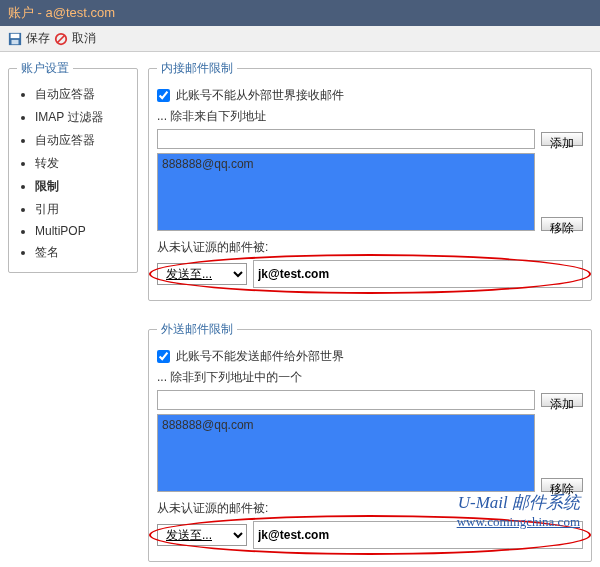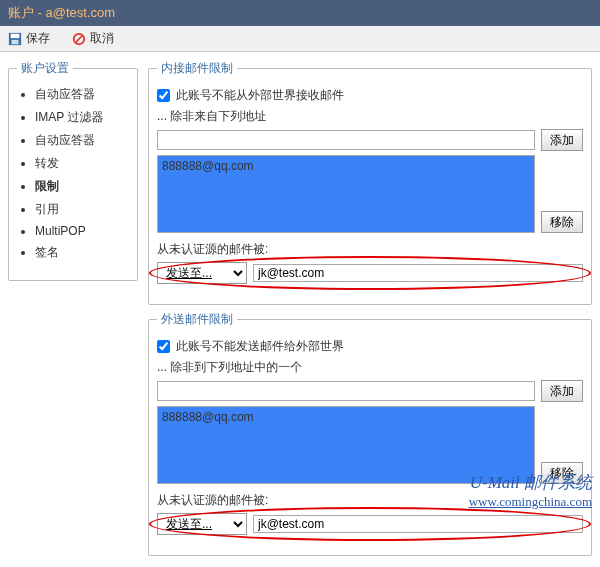--- a/index.html
+++ b/index.html
@@ -1,42 +1,42 @@
 <!DOCTYPE html>
 <html><head>
   <meta charset="utf-8">
   <style>
     * { box-sizing: border-box; margin: 0; padding: 0; }
     body { font-family: Arial, "Microsoft YaHei", sans-serif; font-size: 12px; width: 600px; background: #fff; color: #333; }
     .titlebar { background: #4a5d7a; color: #fdba74; padding: 4px 8px; font-size: 13px; }
-    .toolbar { background: #f0f0f0; border-bottom: 1px solid #ccc; padding: 4px 8px; display: flex; gap: 22px; align-items: center; }
+    .toolbar { background: #f0f0f0; border-bottom: 1px solid #ccc; padding: 4px 8px; display: flex; gap: 4px; align-items: center; }
     .tool-item { display: inline-flex; align-items: center; gap: 4px; cursor: pointer; }
     .icon-disk svg, .icon-cancel svg { width: 14px; height: 14px; display: block; }
     .main { display: flex; gap: 10px; padding: 8px; }
     .sidebar { width: 130px; flex-shrink: 0; }
-    .fieldset { border: 1px solid #bbb; border-radius: 2px; padding: 6px 8px 16px; margin-bottom: 6px; }
+    .fieldset { border: 1px solid #bbb; border-radius: 2px; padding: 6px 8px 8px; margin-bottom: 20px; }
     .legend { color: #3a6ea5; font-size: 12px; padding: 0 4px; }
     .nav-list { list-style: disc; padding-left: 18px; }
     .nav-list li { padding: 3px 0; cursor: pointer; }
     .nav-list li.active { font-weight: bold; }
     .content { flex: 1; }
     .row { display: flex; align-items: center; gap: 6px; margin: 4px 0; }
     .checkbox { width: 13px; height: 13px; }
     .textinput { border: 1px solid #aaa; padding: 2px 4px; font-size: 12px; }
     .address-input { flex: 1; height: 20px; }
-    .btn { border: 1px solid #999; background: linear-gradient(#fefefe,#e0e0e0); padding: 2px 8px; font-size: 12px; cursor: pointer; height: 22px; }
+    .btn { border: 1px solid #999; background: linear-gradient(#fefefe,#e0e0e0); padding: 2px 8px; font-size: 12px; cursor: pointer; height: 14px; }
     .listbox { border: 1px solid #aaa; width: 100%; height: 78px; padding: 3px 4px; background: #3b82f6; overflow: auto; }
     .listwrap { display: flex; align-items: flex-end; gap: 6px; }
     .listwrap .listbox { flex: 1; }
     .select { border: 1px solid #999; background: #fff; height: 22px; padding: 0 4px; font-size: 12px; width: 90px; text-decoration: underline; }
-    .dest-input { flex: 1; height: 18px; }
+    .dest-input { flex: 1; height: 28px; font-weight: bold; }
     .label-text { font-size: 12px; color: #333; }
     .ellipse-wrap { position: relative; }
     .red-ellipse { position: absolute; border: 2px solid #d00; border-radius: 50%; pointer-events: none; left: -8px; right: -8px; top: -6px; bottom: -6px; }
-    .watermark { position: absolute; right: 8px; bottom: 60px; text-align: right; font-family: "Times New Roman", serif; font-style: italic; font-size: 17px; color: #2a5aa8; pointer-events: none; }
+    .watermark { position: absolute; right: 20px; bottom: 60px; text-align: right; font-family: "Times New Roman", serif; font-style: italic; font-size: 17px; color: #2a5aa8; pointer-events: none; }
     .watermark .url { text-decoration: underline; font-style: normal; font-size: 13px; }
     .body-wrap { position: relative; }
   </style>
 </head>
 <body>
 
 <div class="body-wrap">
 <div class="titlebar">账户 - a@test.com</div>
 
 <div class="toolbar">

